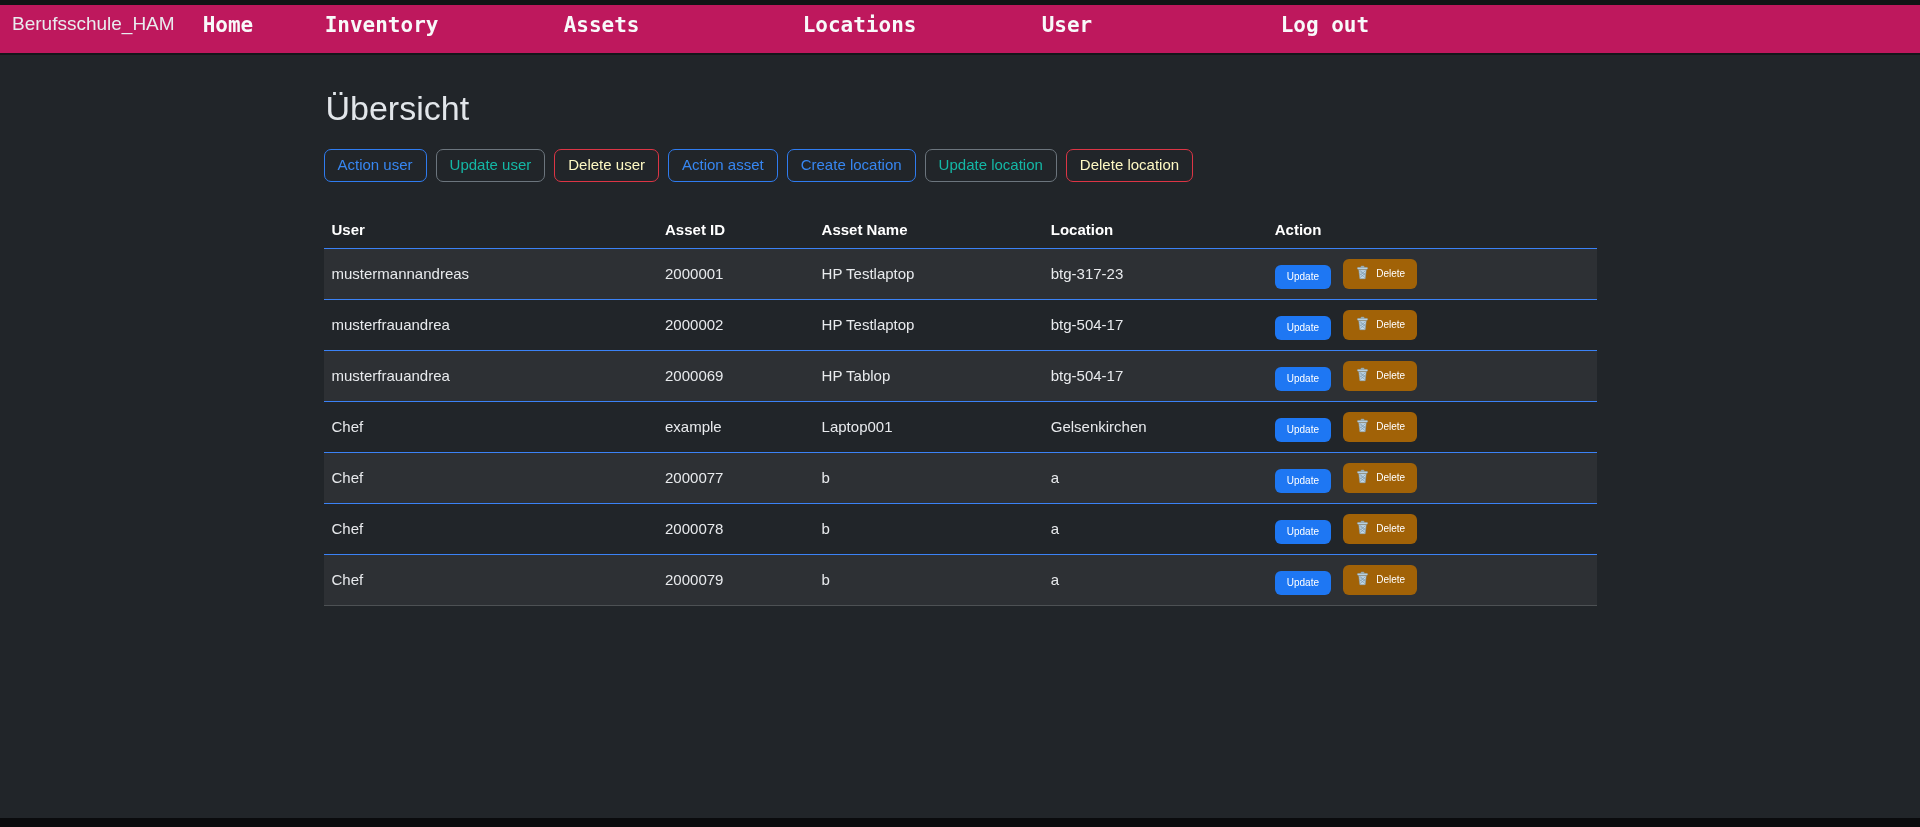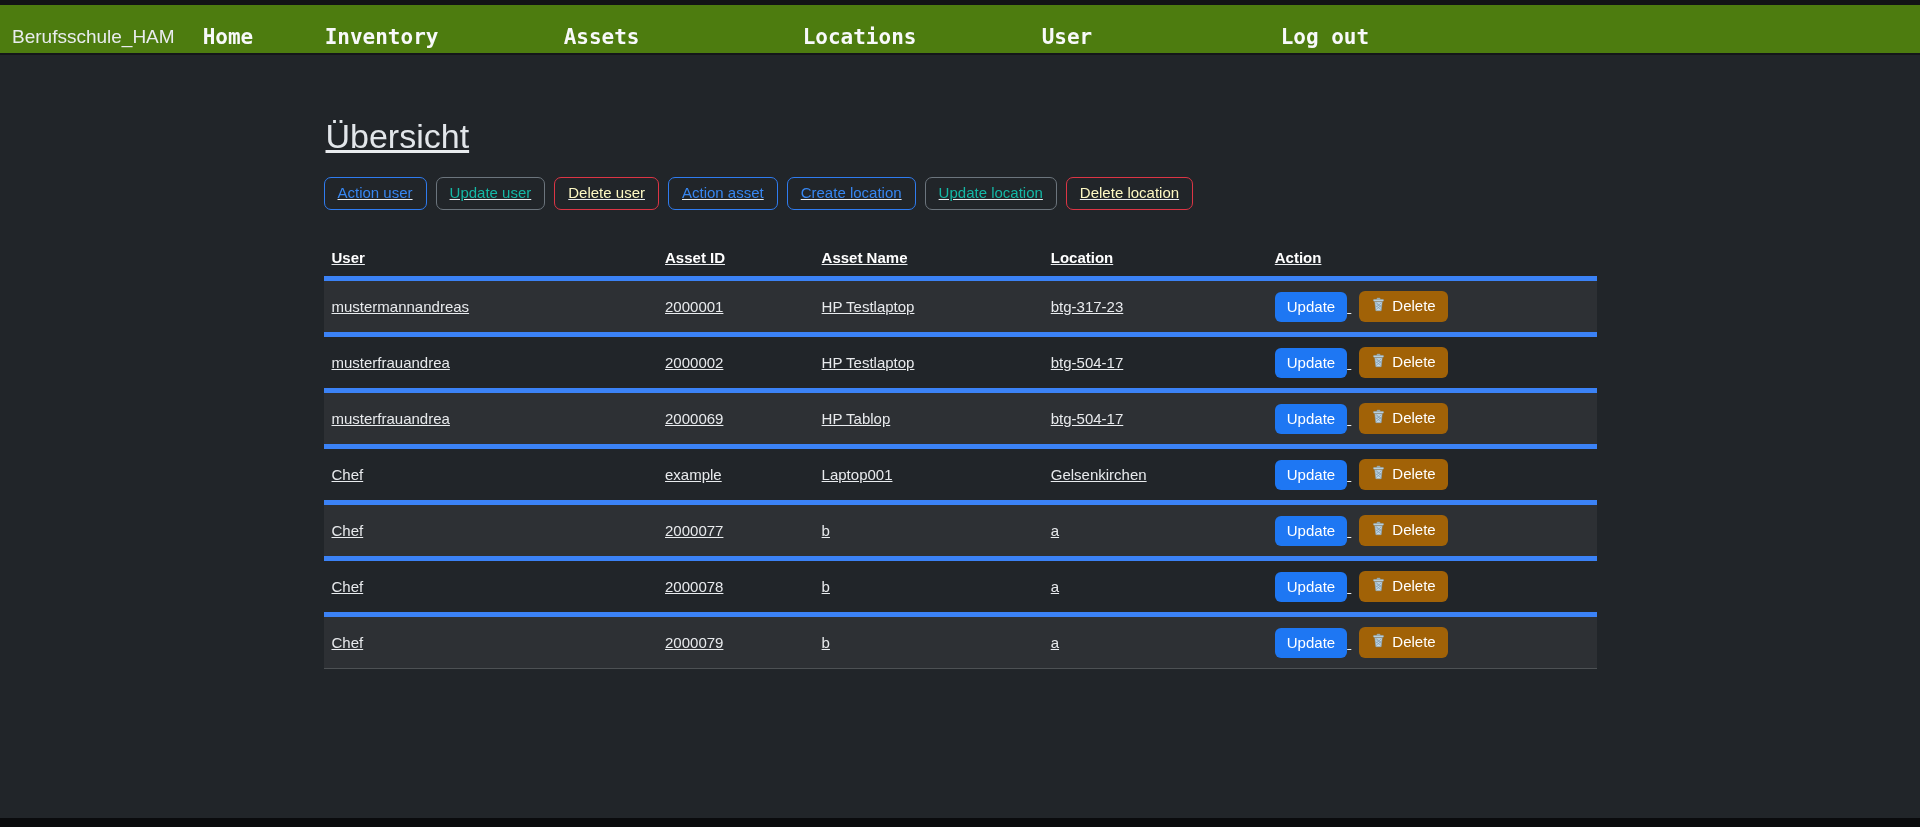--- a/index.html
+++ b/index.html
@@ -11,67 +11,67 @@
     color:#e9ecef;
     overflow:hidden;
     position:relative;
   }
   
   .top-strip { height:5px; background:#121416; }
   .bottom-strip { position:absolute; left:0; bottom:0; width:100%; height:9px; background:#0a0b0d; }
 
   
   .navbar {
-    height:50px; background:#4d7c0f;
+    height:50px; background:#be185d;
     border-bottom:2px solid #141619;
-    display:flex; align-items:center;
-    padding:16px 0 0 12px;
+    display:flex; align-items:flex-start;
+    padding:8px 0 0 12px;
   }
   .brand {
     font-size:19px; color:#e9ecef; font-family:"Liberation Sans", sans-serif;
     margin-right:28px; white-space:nowrap; cursor:pointer;
   }
   .nav-list { list-style:none; display:flex; margin:0; padding:0; align-items:center; }
   .nav-list li { width:239px; }
   .nav-list li:nth-of-type(1) { width:122px; }
   .nav-link {
     font-family:"DejaVu Sans Mono", monospace;
     font-size:21px; font-weight:bold; color:#f8f9fa;
     text-decoration:none; cursor:pointer; white-space:nowrap;
   }
 
   
-  .container { width:1273px; margin:16px auto; padding-top:46px;text-decoration:underline; }
+  .container { width:1273px; margin:0 auto; padding-top:34px; }
   .page-title { font-size:34px; font-weight:400; color:#e2e6ea; margin:0 0 21px 2px; }
 
   .toolbar { display:flex; gap:9px; margin-bottom:31px; }
   .tb-btn {
     background:transparent; border:1px solid; border-radius:7px;
     padding:6px 13px; font-size:15px; cursor:pointer;
     font-family:"Liberation Sans", sans-serif; line-height:1.25;
   }
   .tb-btn.primary   { color:#3787f2; border-color:#2f7cf0; }
   .tb-btn.secondary { color:#14b8a6; border-color:#6c757d; }
   .tb-btn.danger    { color:#fef9c3; border-color:#dc3545; }
 
   
   table { width:100%; border-collapse:collapse; font-size:15px; }
   col.c-user { width:26.2%; } col.c-id { width:12.3%; }
   col.c-name { width:18.0%; } col.c-loc { width:17.6%; } col.c-act { width:25.9%; }
   thead th {
     text-align:left; font-weight:700; color:#ffffff;
     padding:8px 8px 10px 8px;
   }
-  tbody tr { border-top:5px solid #3b82f6; }
+  tbody tr { border-top:1px solid #3b82f6; }
   tbody tr:last-child { border-bottom:1px solid #4d5154; }
   tbody tr:nth-child(odd) { background:rgba(255,255,255,0.055); }
   tbody td { padding:10px 8px; vertical-align:middle; color:#e8eaed; height:48px; }
 
   .row-btn {
-    border:none; border-radius:6px; color:#fff; font-size:15px;
+    border:none; border-radius:6px; color:#fff; font-size:10px;
     padding:6px 12px; cursor:pointer; font-family:"Liberation Sans", sans-serif;
     line-height:1.2;
   }
   .row-btn.update { background:#1e77f3; }
   .row-btn.delete { background:#a16207; margin-left:8px; display:inline-flex; align-items:center; gap:6px; }
   .trash { display:inline-block; }
 </style>
 </head>
 <body>
 

